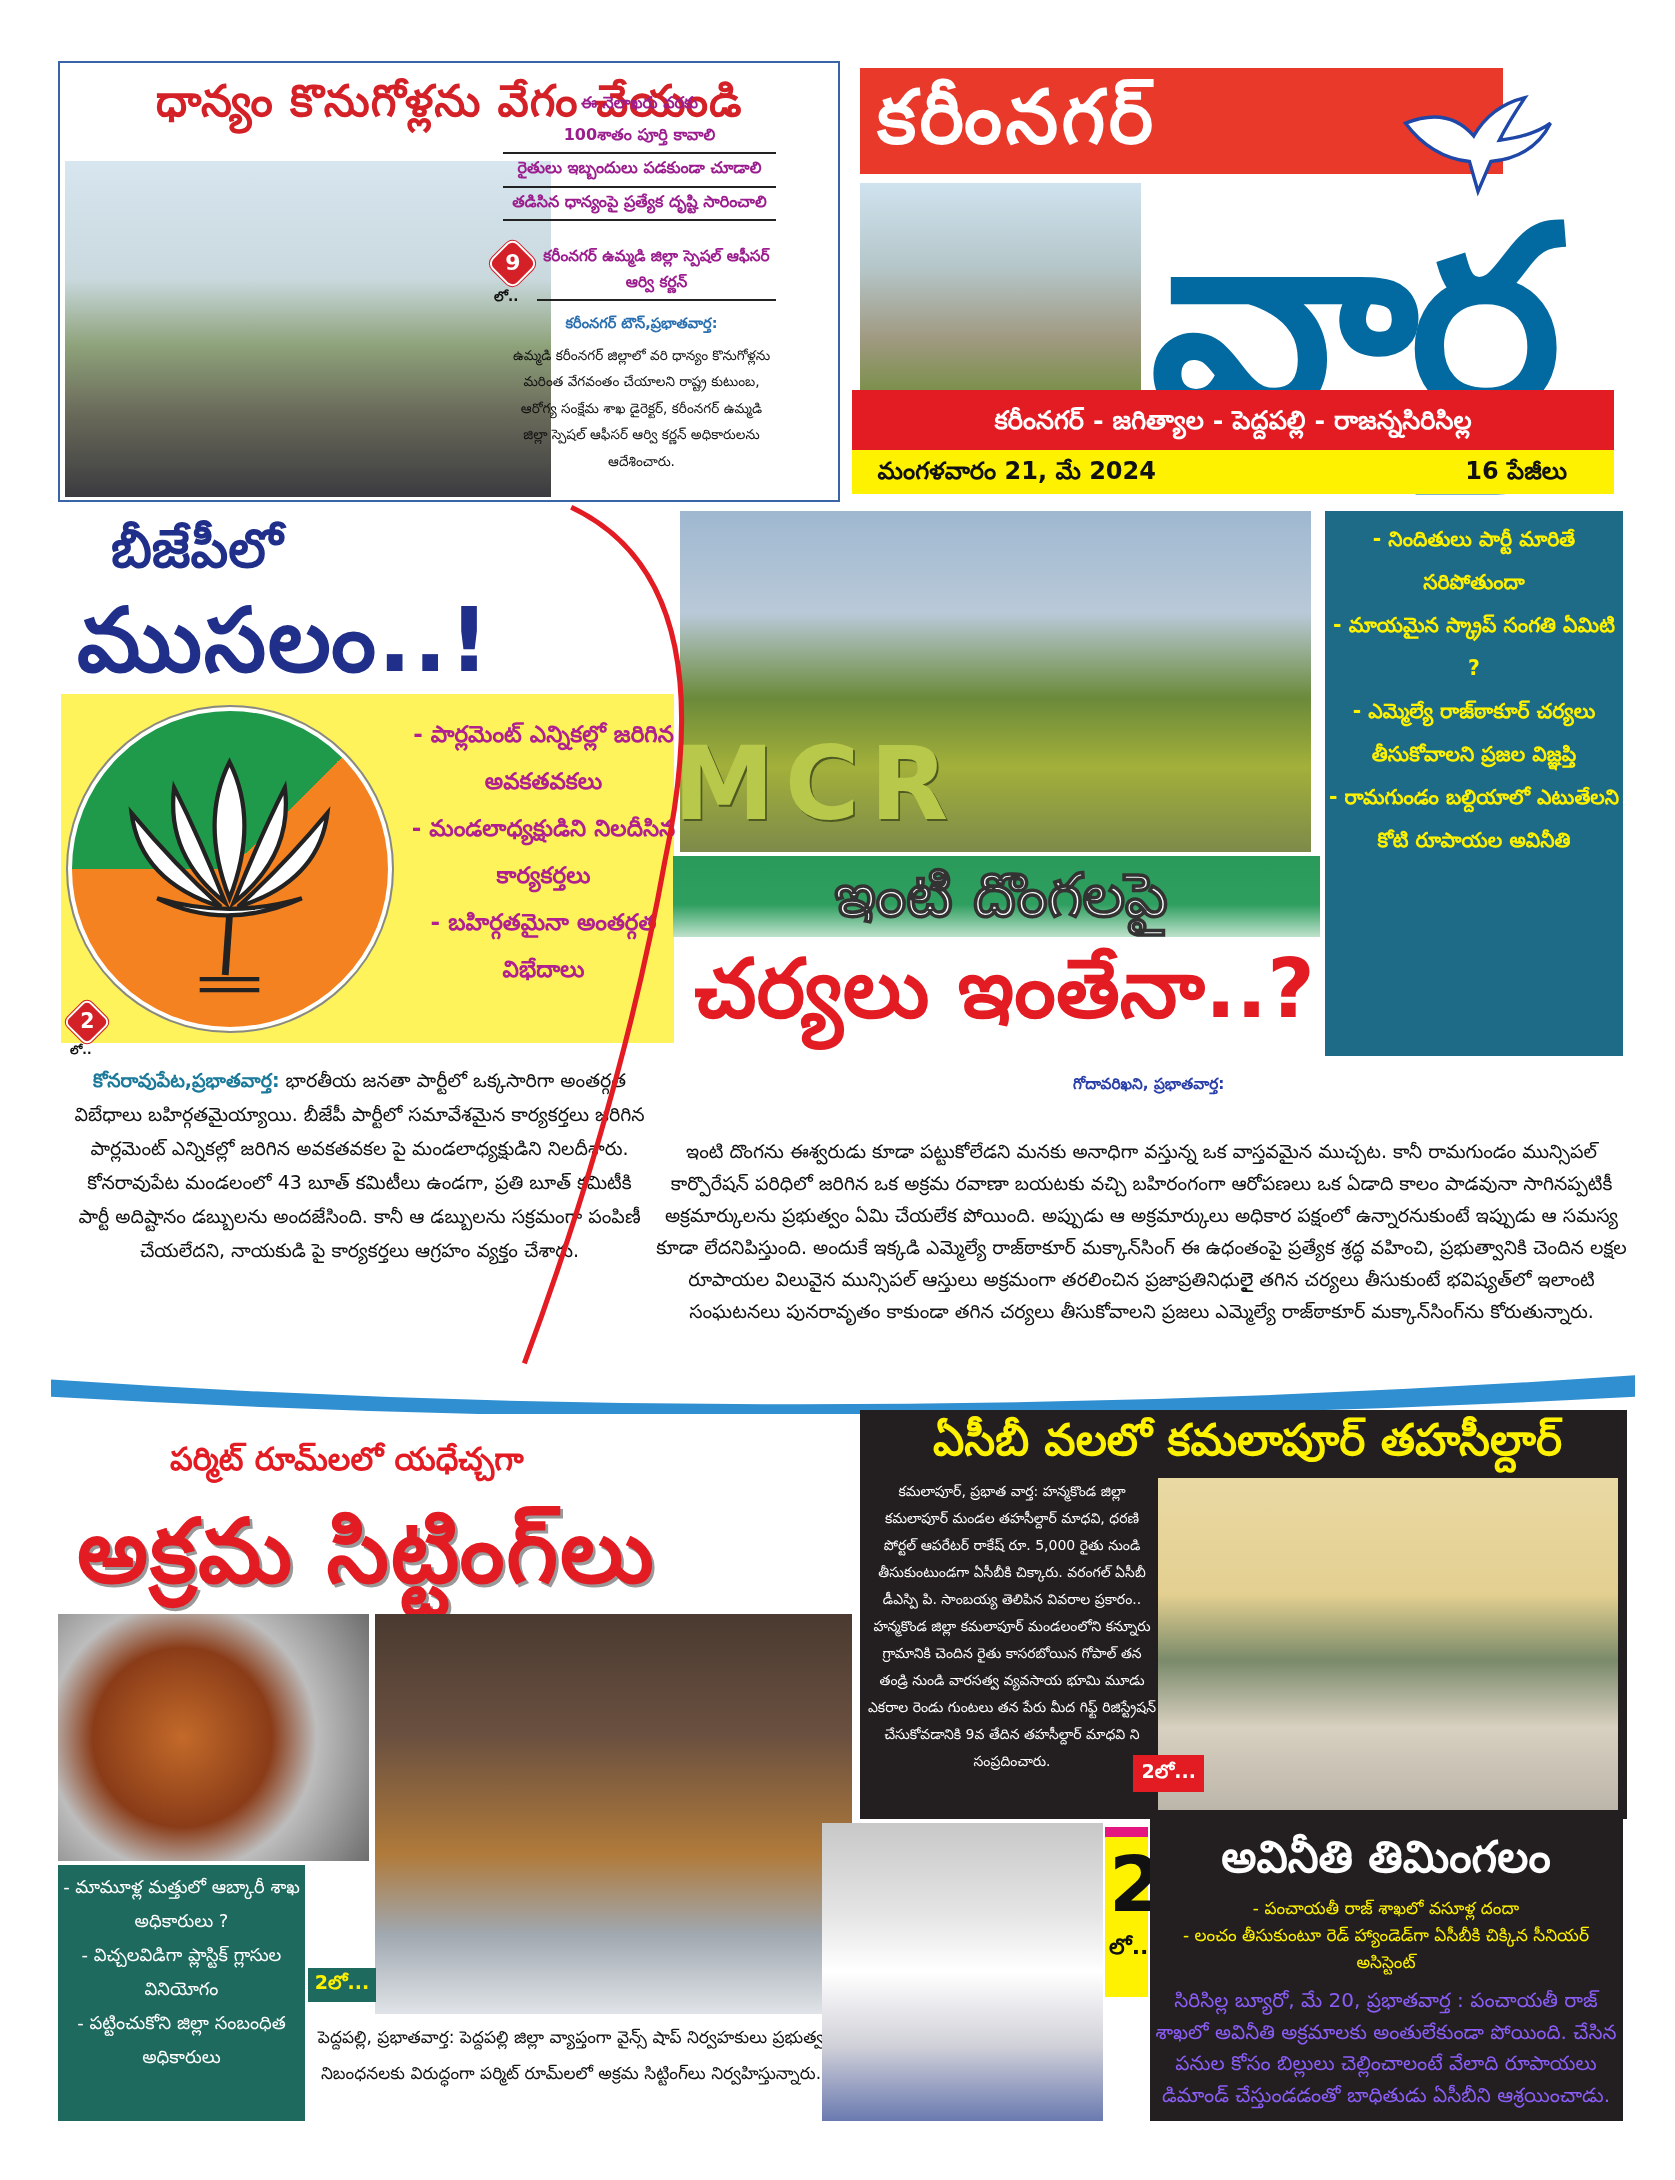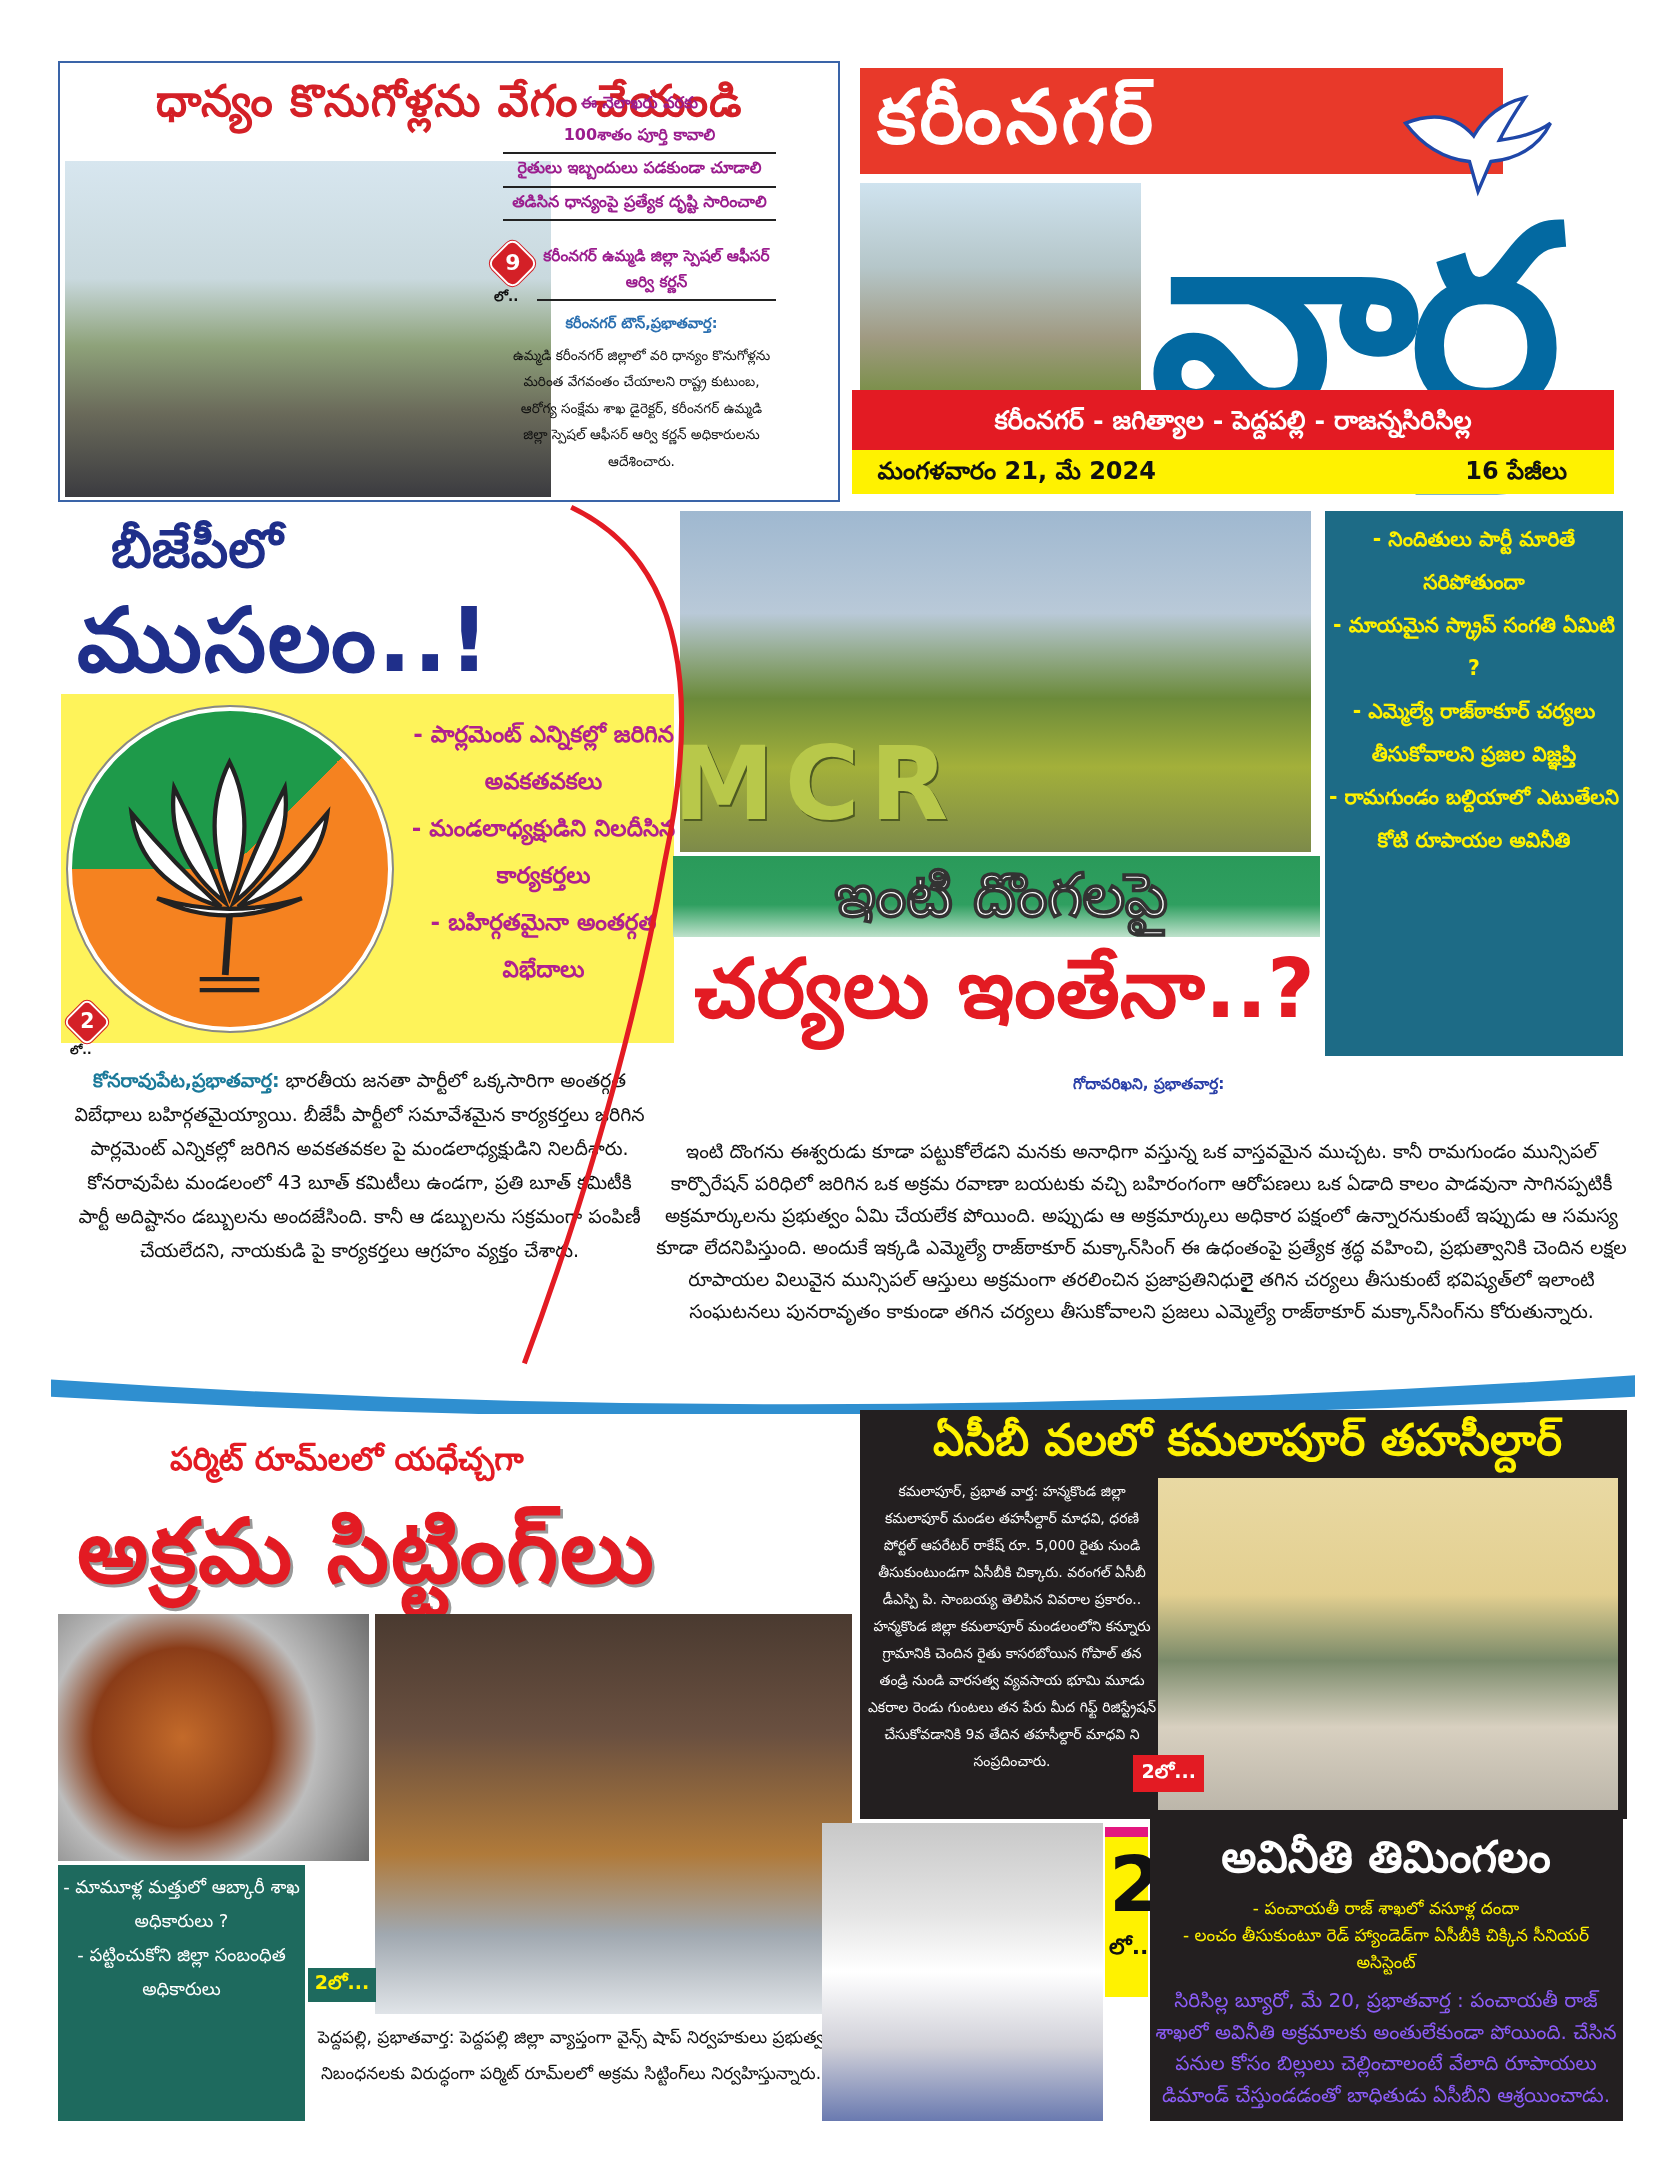--- a/index.html
+++ b/index.html
@@ -192,20 +192,21 @@
   <path d="M0 10 Q900 70 1860 5 L1860 30 Q900 80 0 30Z" fill="#2f8fd0"></path>
 </svg>
 
 <div class="abs" id="permit-kicker">పర్మిట్ రూమ్‌లలో యధేచ్చగా</div>
 <div class="abs" id="permit-head">అక్రమ సిట్టింగ్‌లు</div>
 <div class="abs" id="food-photo"></div>
 <div class="abs" id="liquor-photo"></div>
 <div class="abs" id="permit-teal">
   <div style="padding-top:5.1px;">
     <div class="permit-item">- మామూళ్ల మత్తులో ఆబ్కారీ శాఖ అధికారులు ?</div>
+    <div class="permit-item">- విచ్చలవిడిగా ప్లాస్టిక్ గ్లాసుల వినియోగం</div>
     <div class="permit-item">- పట్టించుకోని జిల్లా సంబంధిత అధికారులు</div>
   </div>
 </div>
 <div class="abs" id="permit-2lo">2లో...</div>
 <div class="abs" id="permit-body">పెద్దపల్లి, ప్రభాతవార్త: పెద్దపల్లి జిల్లా వ్యాప్తంగా వైన్స్ షాప్ నిర్వహకులు ప్రభుత్వ నిబంధనలకు విరుద్ధంగా పర్మిట్ రూమ్‌లలో అక్రమ సిట్టింగ్‌లు నిర్వహిస్తున్నారు.</div>
 
 <div class="abs" id="acb-box"></div>
 <div class="abs" id="acb-head">ఏసీబీ వలలో కమలాపూర్ తహసీల్దార్</div>
 <div class="abs" id="acb-body">కమలాపూర్, ప్రభాత వార్త: హన్మకొండ జిల్లా కమలాపూర్ మండల తహసీల్దార్ మాధవి, ధరణి పోర్టల్ ఆపరేటర్ రాకేష్ రూ. 5,000 రైతు నుండి తీసుకుంటుండగా ఏసీబీకి చిక్కారు. వరంగల్ ఏసీబీ డీఎస్పి పి. సాంబయ్య తెలిపిన వివరాల ప్రకారం.. హన్మకొండ జిల్లా కమలాపూర్ మండలంలోని కన్నూరు గ్రామానికి చెందిన రైతు కాసరబోయిన గోపాల్ తన తండ్రి నుండి వారసత్వ వ్యవసాయ భూమి మూడు ఎకరాల రెండు గుంటలు తన పేరు మీద గిఫ్ట్ రిజిస్ట్రేషన్ చేసుకోవడానికి 9వ తేదిన తహసీల్దార్ మాధవి ని సంప్రదించారు.</div>
 <div class="abs photo" id="acb-photo"></div>

